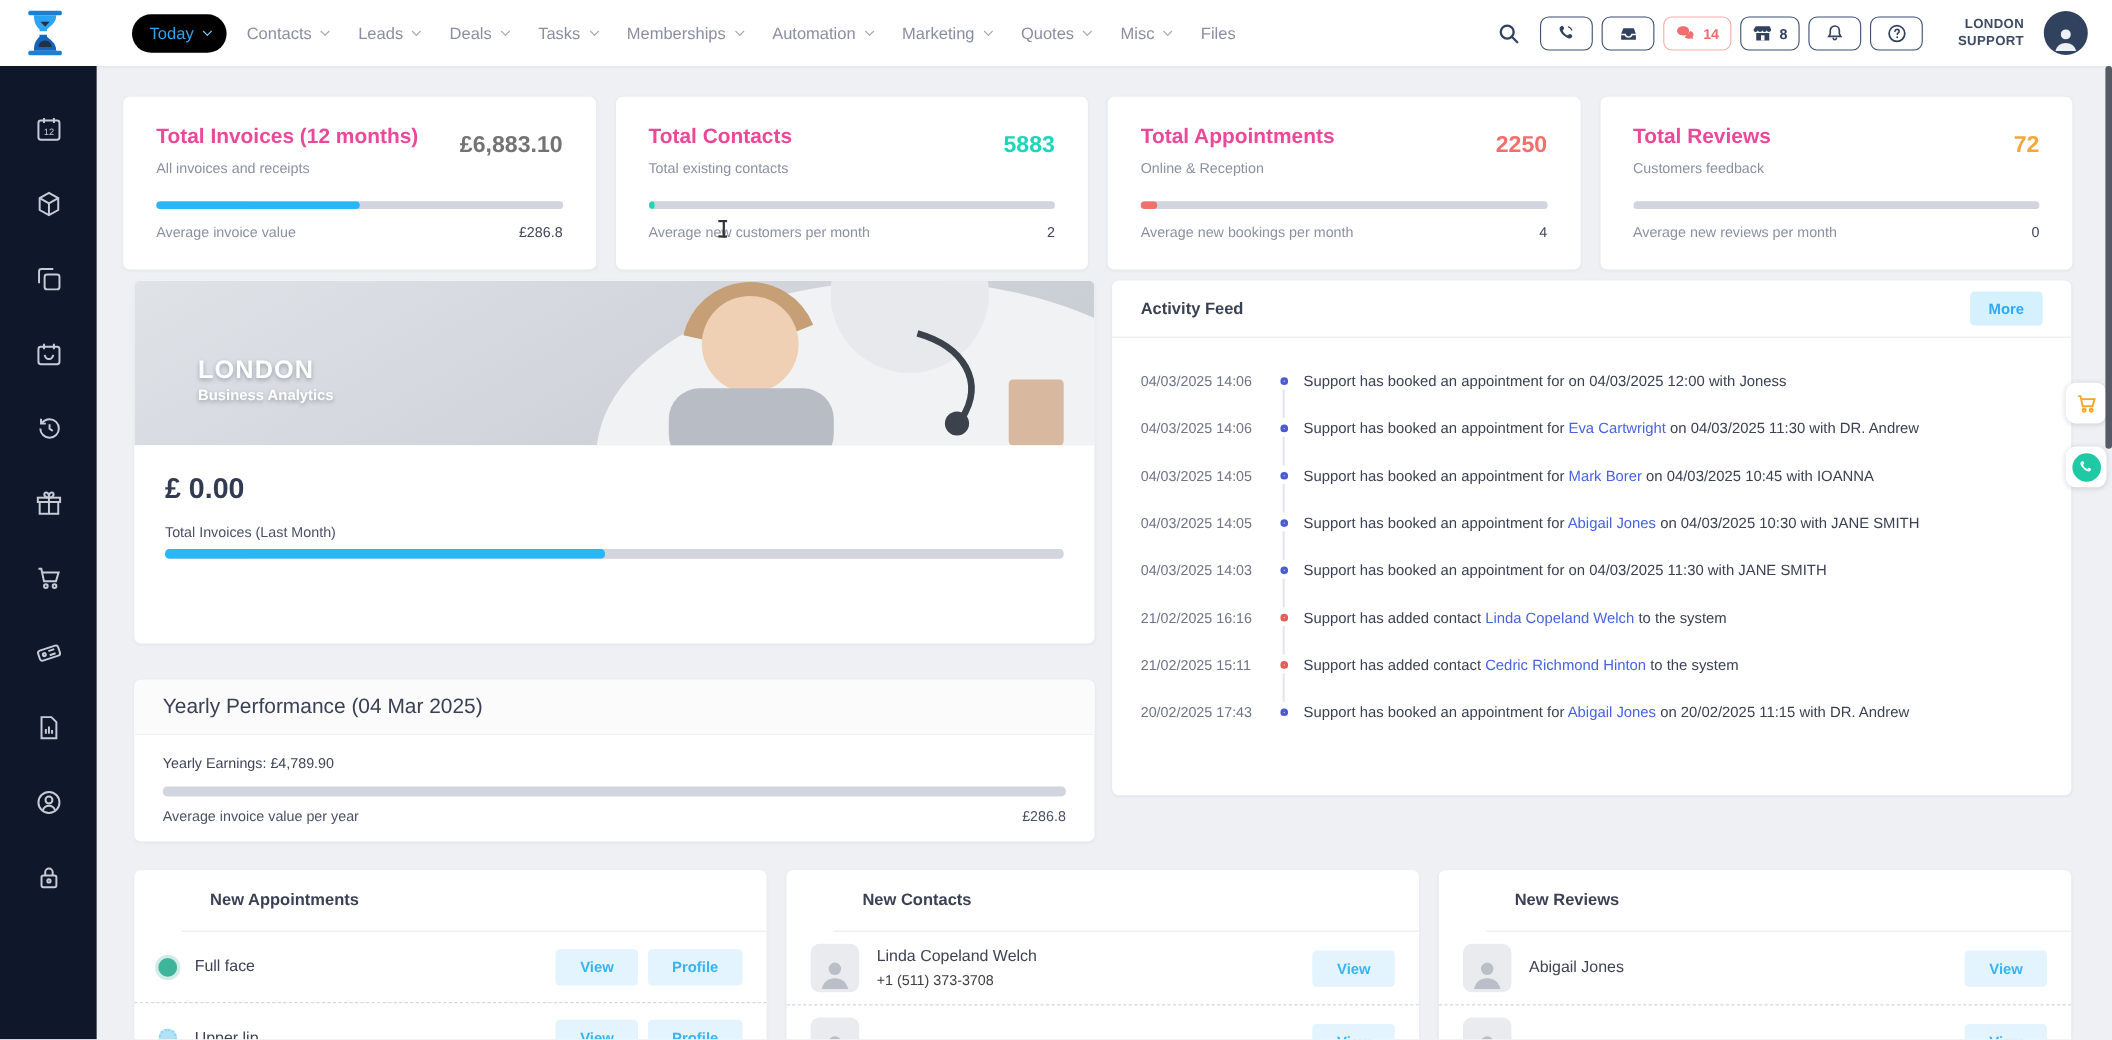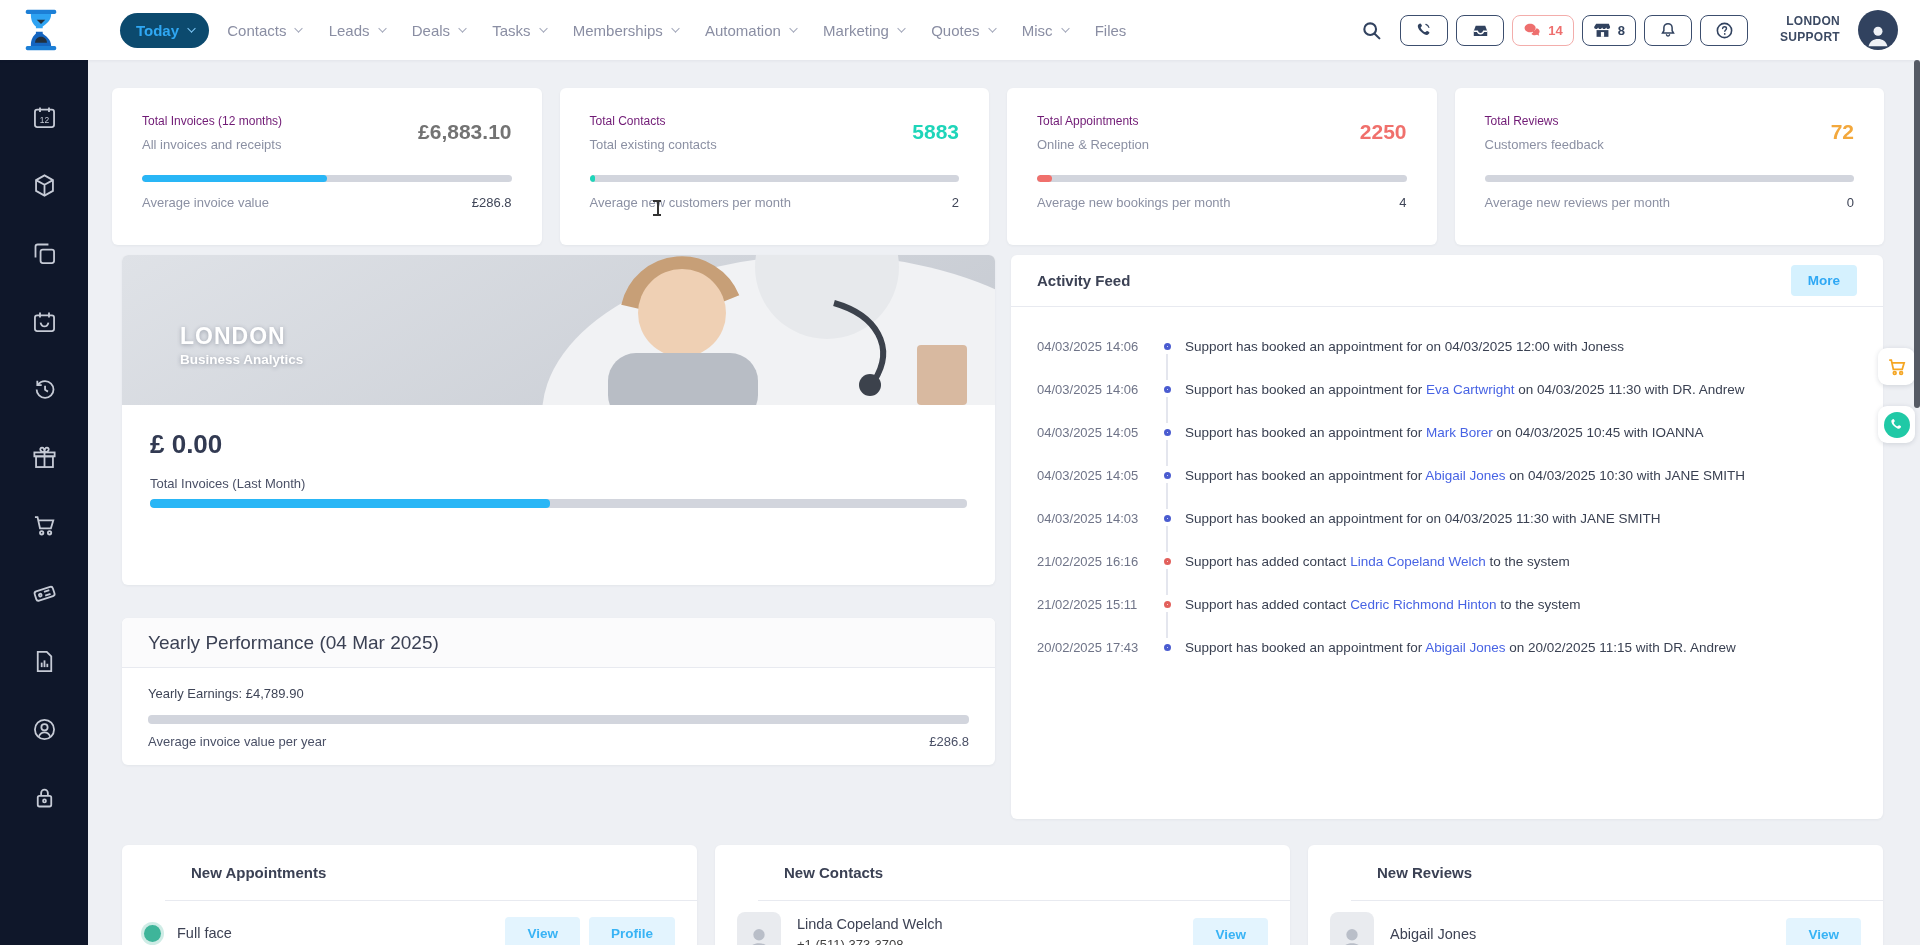--- a/index.html
+++ b/index.html
@@ -6,21 +6,21 @@
   html,body { width:1920px; height:945px; }
   body { font-family:"Liberation Sans", sans-serif; background:#eef0f4; overflow:hidden; }
   .page { width:1920px; height:945px; position:relative; overflow:hidden; display:flex; flex-direction:column; background:#eef0f4; }
 
   
   .header { height:60px; background:#fff; display:flex; align-items:center; padding:0 22px 0 20px; flex-shrink:0; box-shadow:0 1px 3px rgba(30,40,70,.06); position:relative; z-index:5; }
   .logo { width:42px; height:44px; margin-right:58px; flex-shrink:0; }
   .nav { display:flex; align-items:center; gap:8px; }
   .nav-item { display:flex; align-items:center; font-size:15px; font-weight:500; color:#8a8ea3; padding:9px 10px; cursor:pointer; white-space:nowrap; }
   .nav-item .caret { display:inline-block; border:solid #a2a7ba; border-width:0 1.5px 1.5px 0; padding:2.6px; transform:rotate(45deg) translateY(-2px); margin-left:8px; }
-  .nav-item.active { background:#0c4a6e; color:#2fa8f4; border-radius:19px; padding:9px 16px;font-weight:bold; }
+  .nav-item.active { background:#000000; color:#2fa8f4; border-radius:19px; padding:9px 16px; }
   .nav-item.active .caret { border-color:#7fc8f8; }
   .header-right { margin-left:auto; display:flex; align-items:center; gap:8px; }
   .icon-plain { width:34px; height:34px; display:flex; align-items:center; justify-content:center; color:#31425f; cursor:pointer; margin-right:4px; }
   .icon-btn { height:31px; min-width:48px; border:1.5px solid #3c4e6e; border-radius:8px; display:flex; align-items:center; justify-content:center; gap:6px; color:#31425f; padding:0 10px; cursor:pointer; background:#fff; font-size:13px; font-weight:700; }
   .icon-btn.alert { border-color:#f3adab; color:#ee6f6e; }
   .icon-btn .count { font-size:13px; font-weight:700; }
   .user-name { font-size:12px; font-weight:700; color:#3c4a63; text-align:right; width:72px; line-height:1.3; margin:0 10px 0 12px; letter-spacing:.3px; }
   .avatar { width:40px; height:40px; border-radius:50%; background:#31425f; display:flex; align-items:flex-end; justify-content:center; overflow:hidden; cursor:pointer; flex-shrink:0; }
 
   
@@ -28,21 +28,21 @@
   .sidebar { width:88px; background:#0f172a; flex-shrink:0; display:flex; flex-direction:column; align-items:center; padding-top:44px; gap:41px; }
   .side-icon { width:27px; height:27px; color:#c6cbd6; cursor:pointer; flex-shrink:0; }
   .main { flex:1; overflow:hidden; position:relative; background:#eef0f4; }
 
   .card { background:#fff; border-radius:6px; box-shadow:0 1px 3px rgba(25,35,65,.05); }
 
   
   .stats-row { display:grid; grid-template-columns:repeat(4,1fr); gap:18px; margin:28px 36px 0 24px; }
   .stat-card { padding:26px 30px 20px; height:157px; }
   .stat-top { display:flex; justify-content:space-between; }
-  .stat-title { font-size:12px; font-weight:400; color:#701a75; }
+  .stat-title { font-size:19px; font-weight:700; color:#ec4899; }
   .stat-sub { font-size:13px; color:#8b90a3; margin-top:9px; }
   .stat-value { font-size:21px; font-weight:600; margin-top:6px; white-space:nowrap; }
   .track { height:7px; background:#d2d5dd; border-radius:4px; margin-top:23px; overflow:hidden; }
   .fill { height:100%; border-radius:4px; }
   .stat-foot { display:flex; justify-content:space-between; font-size:13px; margin-top:13px; }
   .foot-label { color:#8b90a3; }
   .foot-value { color:#3f4557; }
 
   
   .main-grid { display:grid; grid-template-columns:873px 1fr; gap:16px; margin:10px 37px 0 34px; align-items:start; }
@@ -61,21 +61,21 @@
   .yearly-card { margin-top:33px; height:147px; }
   .card-head { height:52px; display:flex; align-items:center; justify-content:space-between; padding:0 26px; border-bottom:1px solid #e8eaf0; }
   .yearly-card .card-head { height:50px; background:#fbfbfc; border-radius:6px 6px 0 0; }
   .yearly-title { font-size:19px; font-weight:500; color:#3b4154; }
   .yearly-body { padding:18px 26px; }
   .yearly-earnings { font-size:13px; color:#3f4557; }
   .yearly-body .track { margin-top:14px; height:9px; }
   .yearly-foot { display:flex; justify-content:space-between; font-size:13px; color:#4a5066; margin-top:10px; }
 
   
-  .activity-card { height:564px; overflow:hidden; }
+  .activity-card { height:468px; overflow:hidden; }
   .activity-title { font-size:15px; font-weight:600; color:#3b4154; }
   .more-btn { background:#d5f1fe; color:#2fa8f4; border:none; font-size:13.5px; font-weight:600; padding:8px 17px; border-radius:4px; cursor:pointer; font-family:inherit; }
   .feed { padding:18px 26px 0; }
   .feed-row { display:flex; align-items:center; height:43px; position:relative; }
   .feed-time { width:112px; font-size:13px; color:#6f7488; flex-shrink:0; }
   .dot-col { width:36px; display:flex; justify-content:center; position:relative; flex-shrink:0; align-self:stretch; align-items:center; }
   .dot { width:7px; height:7px; border-radius:50%; background:#fff; border:3px solid #4a5cd0; z-index:1; }
   .dot[data-dot="red"] { border-color:#e2605c; }
   .feed-row:not(:last-child) .dot-col::after { content:""; position:absolute; left:50%; transform:translateX(-50%); top:29px; height:26px; width:2px; background:#e4e6ee; }
   .feed-text { font-size:13.5px; color:#3a4152; white-space:nowrap; overflow:hidden; }

